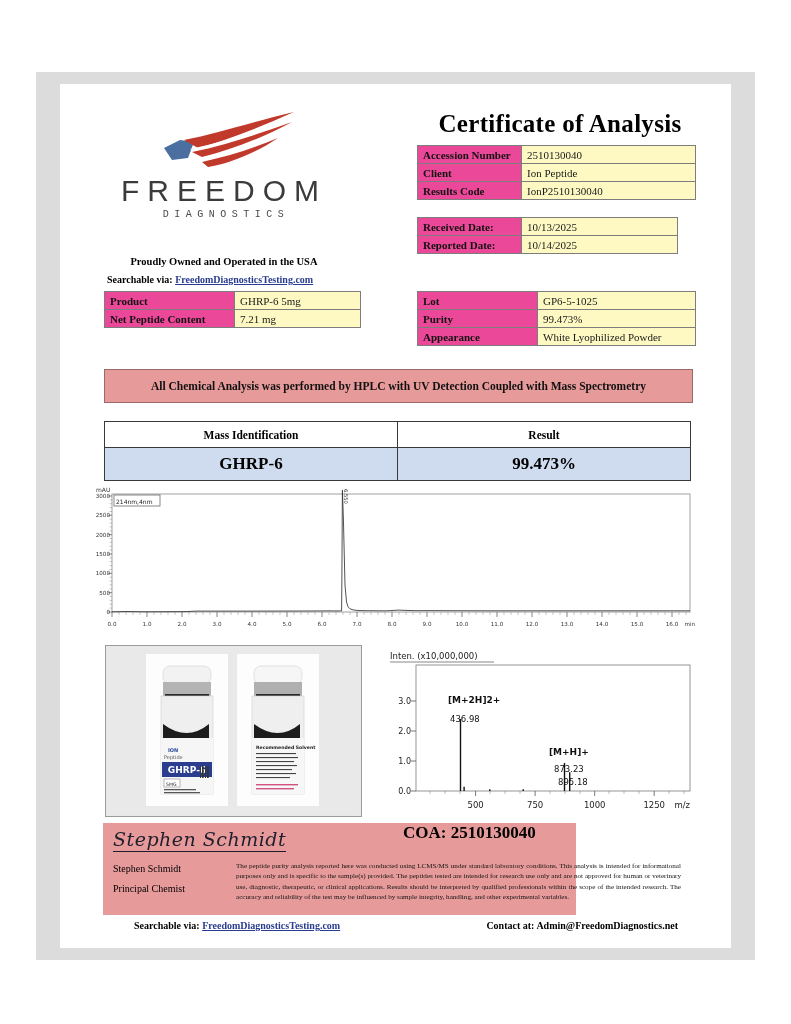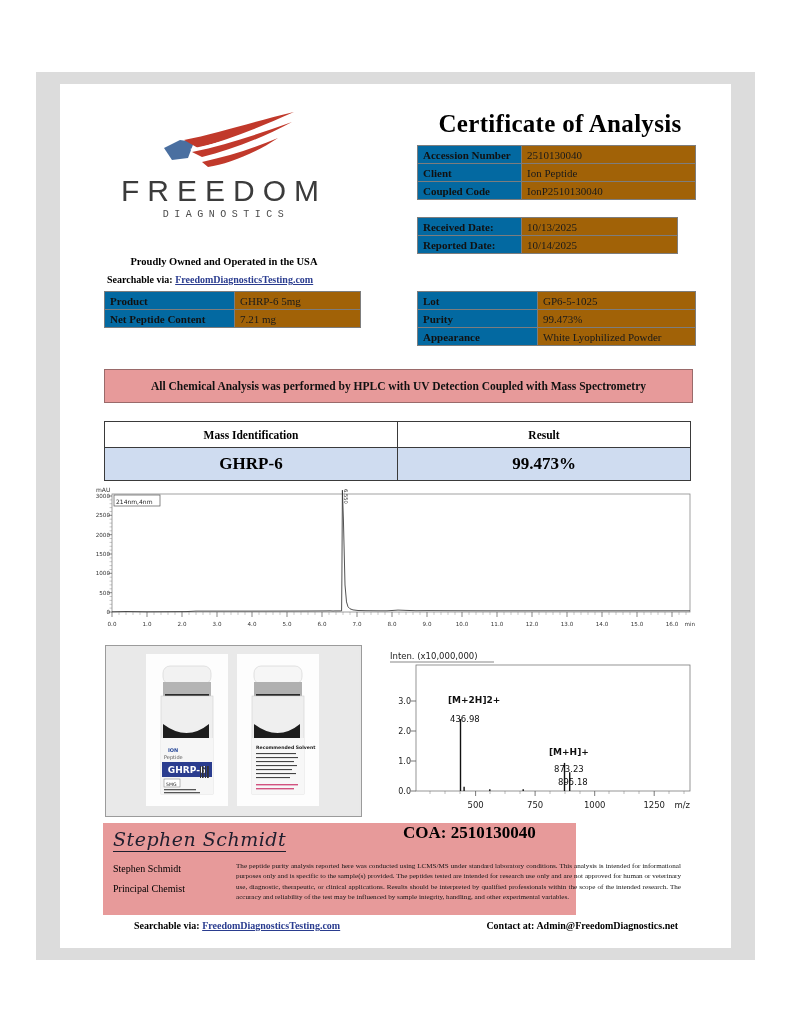--- a/index.html
+++ b/index.html
@@ -109,26 +109,26 @@
   table.kv td {
     border: 1px solid #7d7d7d;
     height: 17px;
     padding: 0 5px;
     font-size: 11px;
     vertical-align: middle;
     overflow: hidden;
     white-space: nowrap;
   }
   table.kv td.k {
-    background: #0369a1;
+    background: #ec4899;
     font-weight: bold;
     color: #111;
   }
   table.kv td.v {
-    background: #a16207;
+    background: #fef9c3;
     color: #1a1a1a;
   }
 
   #tbl-accession { left: 417px; top: 145px; width: 279px; }
   #tbl-accession td.k { width: 93px; }
   #tbl-dates { left: 417px; top: 217px; width: 261px; }
   #tbl-dates td.k { width: 93px; }
   #tbl-product { left: 104px; top: 291px; width: 257px; }
   #tbl-product td.k { width: 119px; }
   #tbl-lot { left: 417px; top: 291px; width: 279px; padding-left: 28px; }
@@ -287,21 +287,21 @@
     <tbody>
         <tr>
       <td class="k">Accession Number</td>
       <td class="v">2510130040</td>
     </tr>
     <tr>
       <td class="k">Client</td>
       <td class="v">Ion Peptide</td>
     </tr>
     <tr>
-      <td class="k">Coupled Code</td>
+      <td class="k">Results Code</td>
       <td class="v">IonP2510130040</td>
     </tr>
   </tbody>
     </table>
 
   <table class="kv" id="tbl-dates">
     <tbody>
         <tr>
       <td class="k">Received Date:</td>
       <td class="v">10/13/2025</td>

